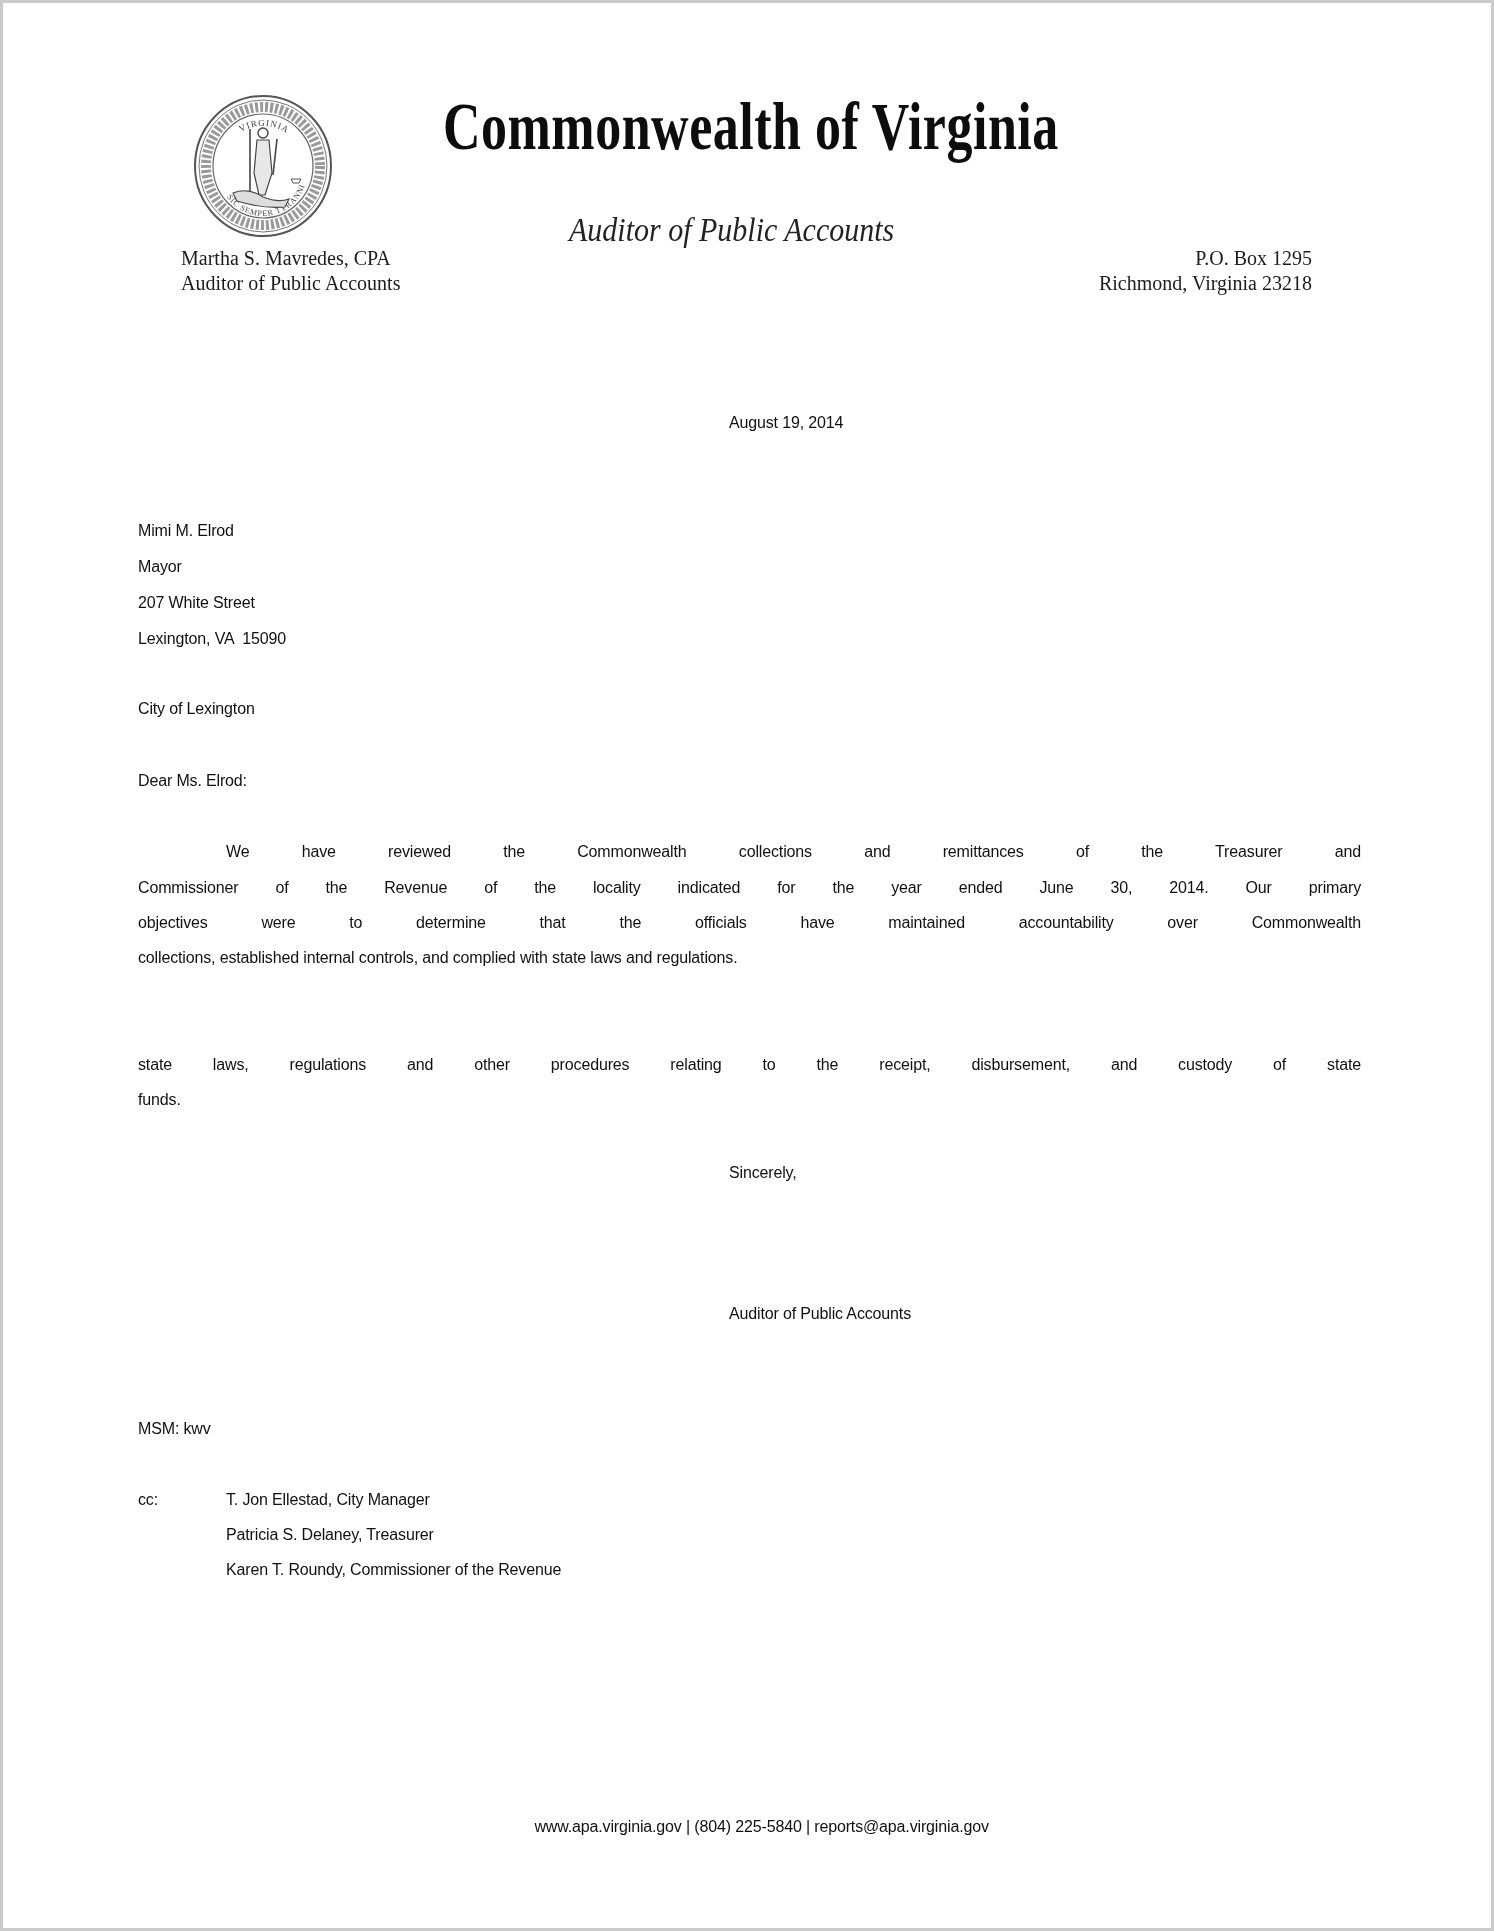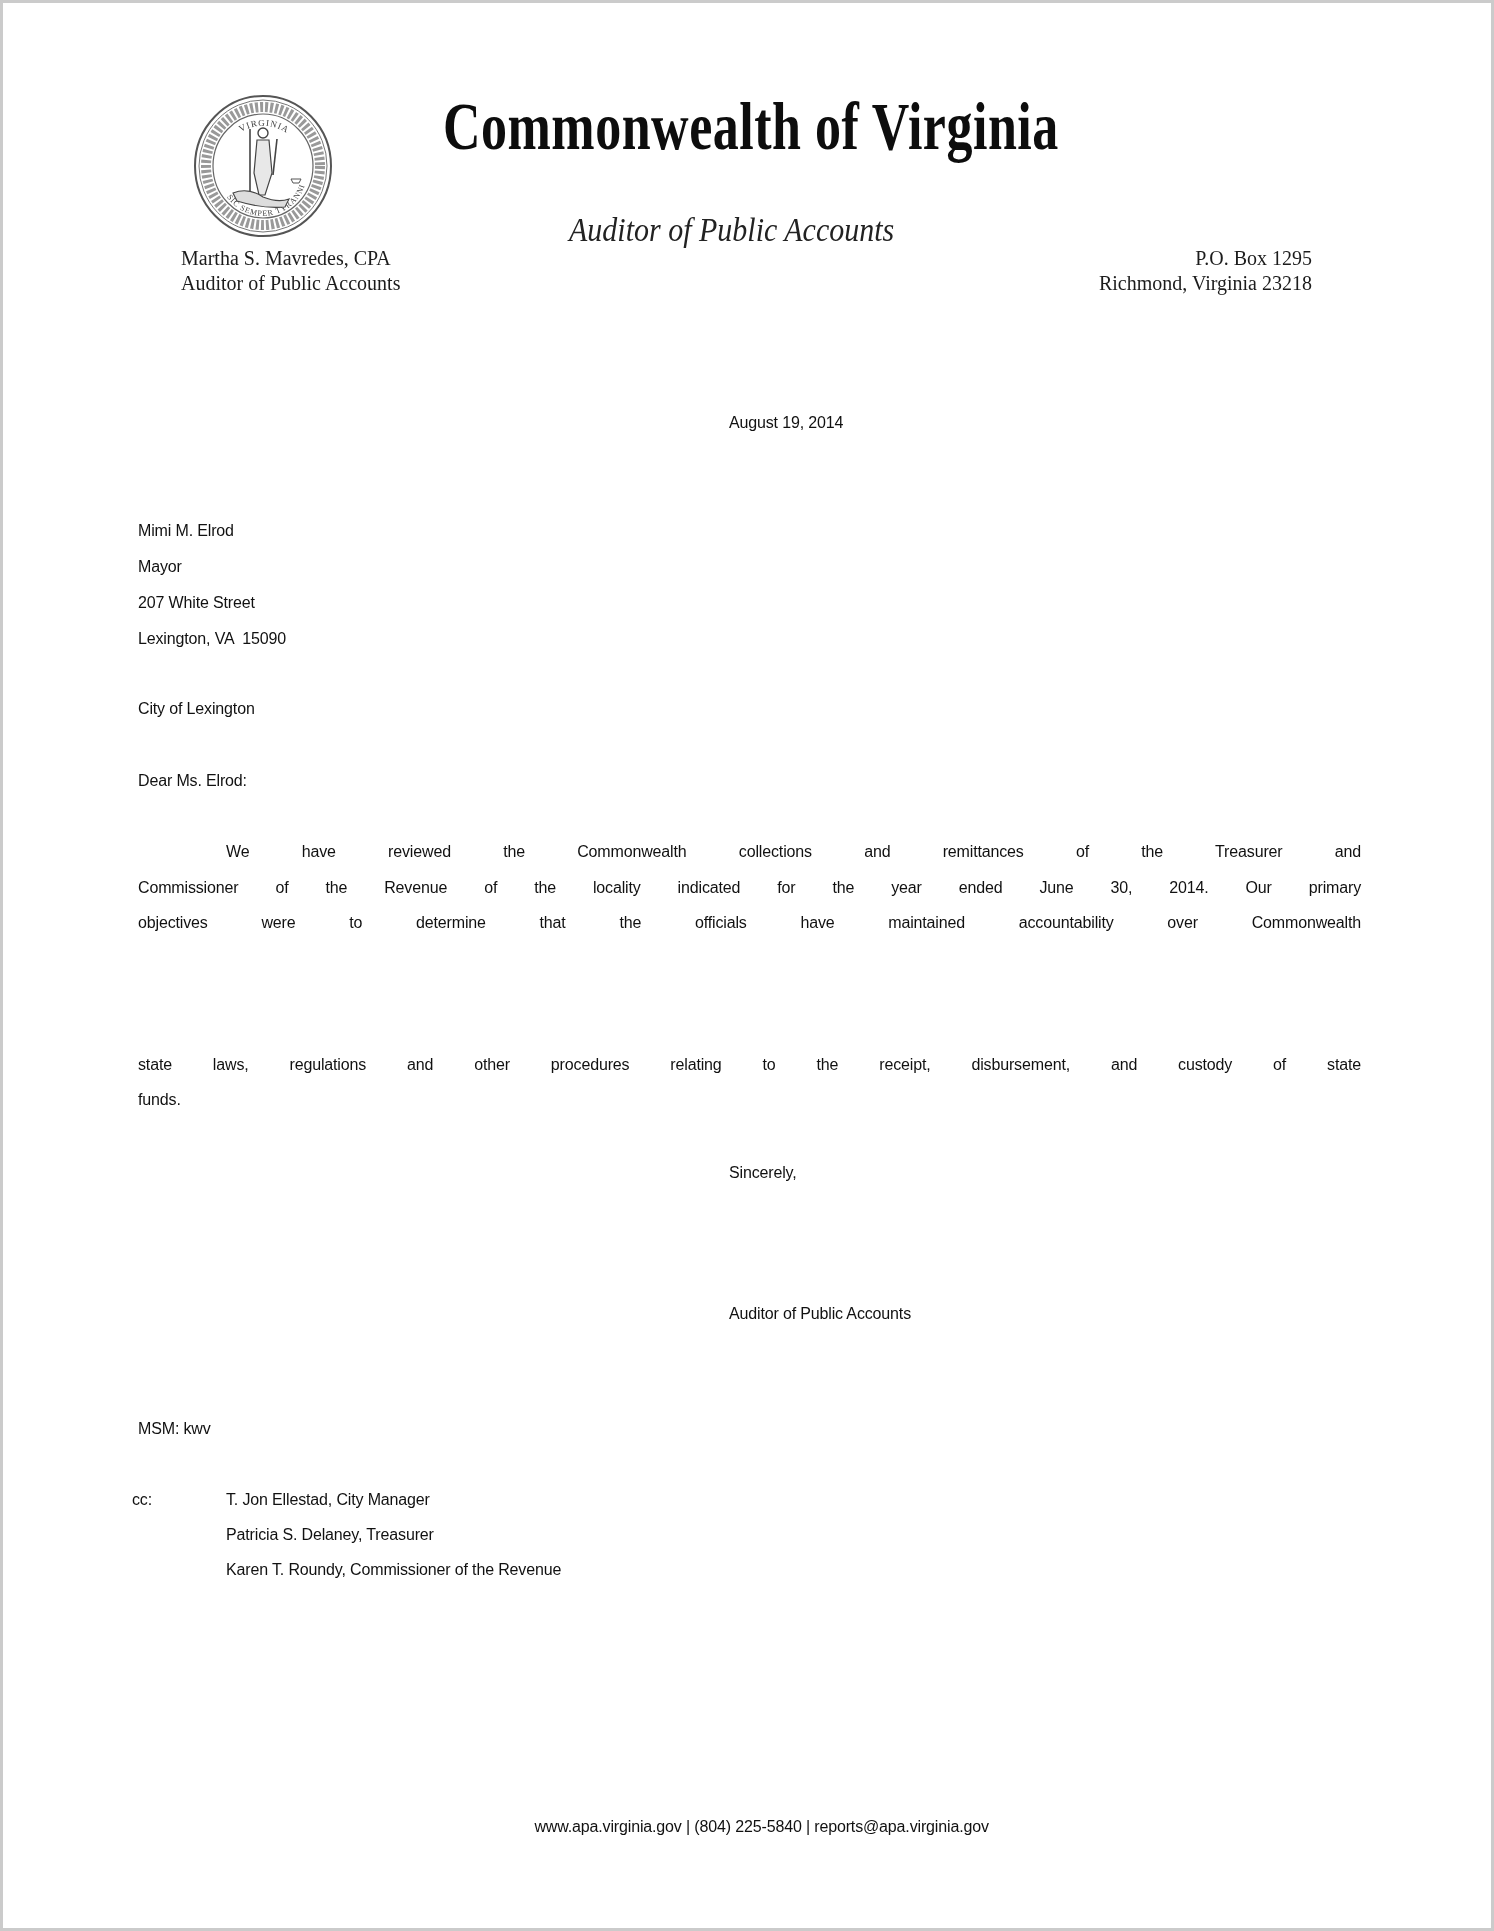--- a/index.html
+++ b/index.html
@@ -71,30 +71,31 @@
   <div class="abs sans body-line" style="left:135px; top:551px;">Mayor</div>
   <div class="abs sans body-line" style="left:135px; top:587px;">207 White Street</div>
   <div class="abs sans body-line" style="left:135px; top:623px;">Lexington, VA  15090</div>
 
   <div class="abs sans body-line" style="left:135px; top:693px;">City of Lexington</div>
   <div class="abs sans body-line" style="left:135px; top:765px;">Dear Ms. Elrod:</div>
 
   <div class="abs sans body-line just" style="left:223px; top:836px; width:1135px;">We have reviewed the Commonwealth collections and remittances of the Treasurer and</div>
   <div class="abs sans body-line just" style="left:135px; top:872px; width:1223px;">Commissioner of the Revenue of the locality indicated for the year ended June 30, 2014.  Our primary</div>
   <div class="abs sans body-line just" style="left:135px; top:907px; width:1223px;">objectives were to determine that the officials have maintained accountability over Commonwealth</div>
+  <div class="abs sans body-line" style="left:135px; top:942px;">collections, established internal controls, and complied with state laws and regulations.</div>
 
   <div class="abs sans body-line just" style="left:135px; top:1049px; width:1223px;">state laws, regulations and other procedures relating to the receipt, disbursement, and custody of state</div>
   <div class="abs sans body-line" style="left:135px; top:1084px;">funds.</div>
 
   <div class="abs sans body-line" style="left:726px; top:1157px;">Sincerely,</div>
   <div class="abs sans body-line" style="left:726px; top:1298px;">Auditor of Public Accounts</div>
 
   <div class="abs sans body-line" style="left:135px; top:1413px;">MSM: kwv</div>
 
-  <div class="abs sans body-line" style="left:129px; top:1484px;">cc:</div>
+  <div class="abs sans body-line" style="left:135px; top:1484px;">cc:</div>
   <div class="abs sans body-line" style="left:223px; top:1484px;">T. Jon Ellestad, City Manager</div>
   <div class="abs sans body-line" style="left:223px; top:1519px;">Patricia S. Delaney, Treasurer</div>
   <div class="abs sans body-line" style="left:223px; top:1554px;">Karen T. Roundy, Commissioner of the Revenue</div>
 
   <div class="abs sans body-line" style="left:0; width:1494px; top:1785px; text-align:center; padding-left:3px;">
     <span>www.apa.virginia.gov</span><span> | </span><span>(804) 225-5840</span><span> | </span><span class="footer-link">reports@apa.virginia.gov</span>
   </div>
 </div>
 
 </body></html>

